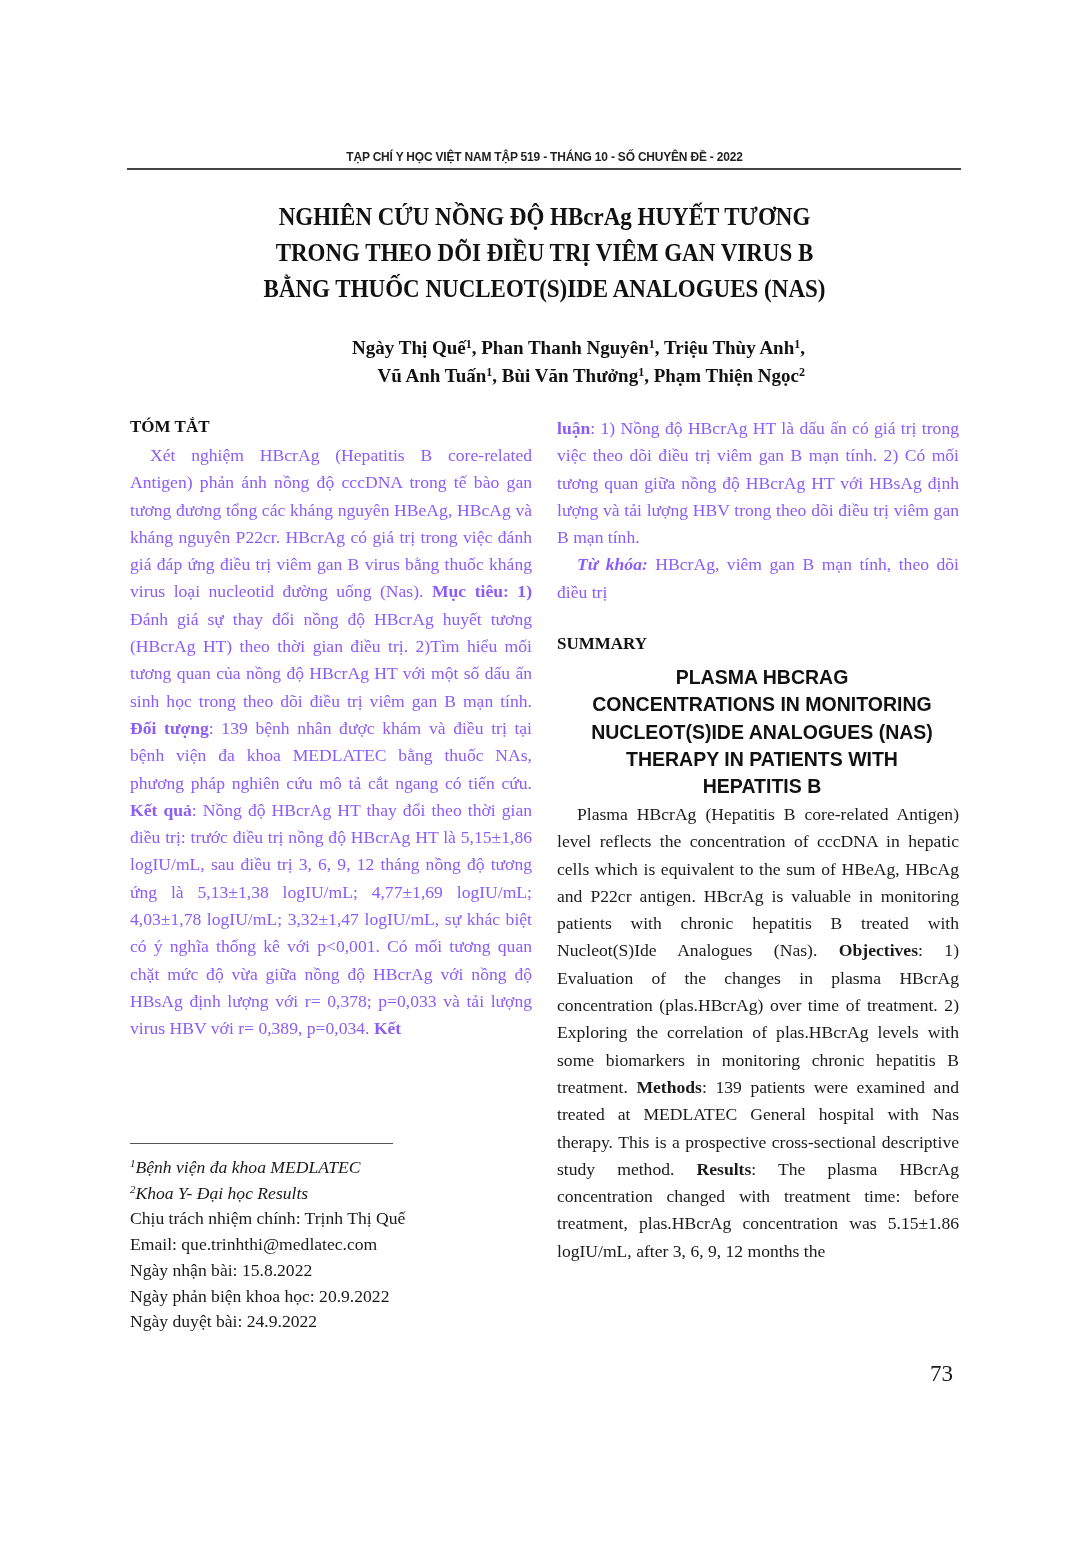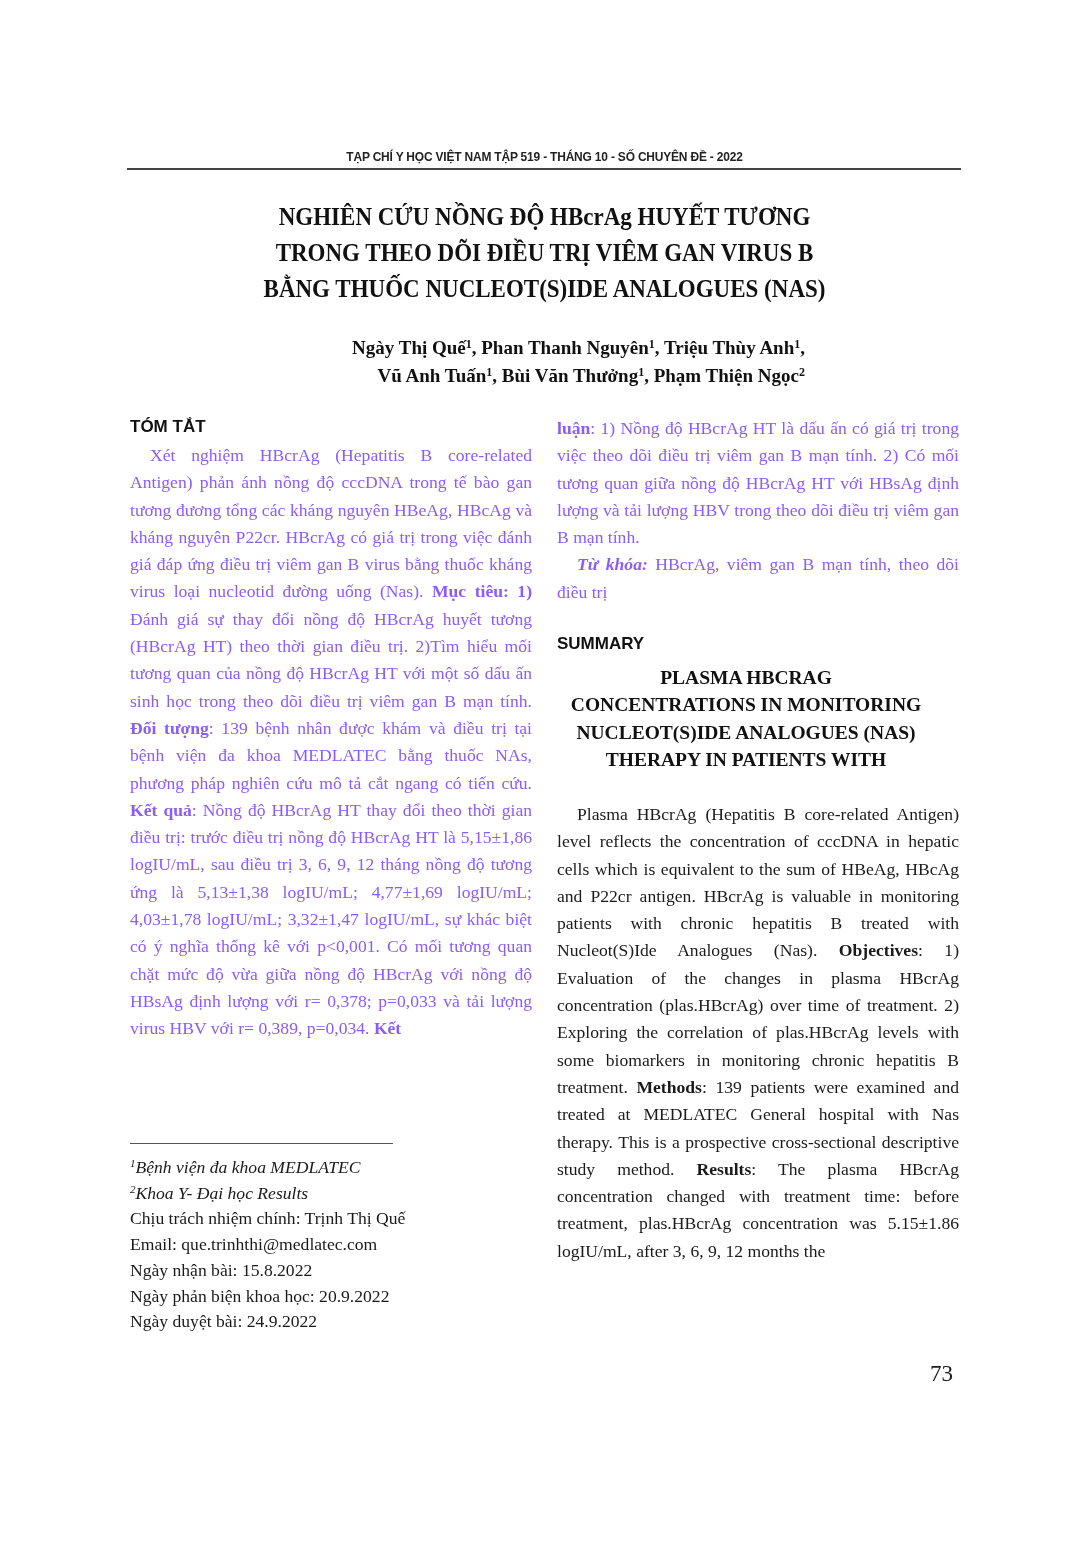--- a/index.html
+++ b/index.html
@@ -37,34 +37,34 @@
     .col {
       position: absolute;
       font-family: "Liberation Serif", serif; font-size: 17.6px; line-height: 27.3px;
       color: #8b5cf6; text-align: justify;
     }
     .col-left { left: 130px; top: 442px; width: 402px; }
     .col-right { left: 557px; top: 415px; width: 402px; }
 
     .section-heading {
       position: absolute;
-      font-family: Liberation Sans, sans-serif; font-weight: bold; font-size: 17px; color: #111;
+      font-family: Liberation Serif, serif; font-weight: bold; font-size: 17px; color: #111;
     }
     .tomtat-heading { left: 130px; top: 417px; }
     .summary-heading { left: 557px; top: 634px; }
 
     .para { margin: 0; text-indent: 20px; }
     .para.noindent { text-indent: 0; }
     .b { font-weight: bold; }
     .bi { font-weight: bold; font-style: italic; }
 
     .summary-title {
-      position: absolute; left: 545px; top: 664px; width: 402px;
+      position: absolute; left: 561px; top: 664px; width: 402px;
       text-align: center;
-      font-family: Liberation Serif, serif; font-weight: bold;
+      font-family: Liberation Sans, sans-serif; font-weight: bold;
       font-size: 19.5px; line-height: 27.3px; color: #111;
     }
     .summary-title div { white-space: nowrap; }
 
     .col-right-body { position: absolute; left: 557px; top: 801px; width: 402px;
       font-family: "Liberation Serif", serif; font-size: 17.6px; line-height: 27.3px;
       color: #1a1a1a; text-align: justify; }
 
     .footnote-rule {
       position: absolute; left: 130px; top: 1143px; width: 263px; height: 1px; background: #555;
@@ -122,20 +122,21 @@
     <p class="para"><span class="bi">Từ khóa:</span><span> HBcrAg, viêm gan B mạn tính, theo dõi điều trị</span></p>
   </div>
 
   <div class="section-heading summary-heading">SUMMARY</div>
 
   <div class="summary-title">
     <div>PLASMA HBCRAG</div>
     <div>CONCENTRATIONS IN MONITORING</div>
     <div>NUCLEOT(S)IDE ANALOGUES (NAS)</div>
     <div>THERAPY IN PATIENTS WITH</div>
+    <div>HEPATITIS B</div>
   </div>
 
   <div class="col-right-body">
     <p class="para"><span>Plasma HBcrAg (Hepatitis B core-related Antigen) level reflects the concentration of cccDNA in hepatic cells which is equivalent to the sum of HBeAg, HBcAg and P22cr antigen. HBcrAg is valuable in monitoring patients with chronic hepatitis B treated with Nucleot(S)Ide Analogues (Nas). </span><span class="b">Objectives</span><span>: 1) Evaluation of the changes in plasma HBcrAg concentration (plas.HBcrAg) over time of treatment. 2) Exploring the correlation of plas.HBcrAg levels with some biomarkers in monitoring chronic hepatitis B treatment. </span><span class="b">Methods</span><span>: 139 patients were examined and treated at MEDLATEC General hospital with Nas therapy. This is a prospective cross-sectional descriptive study method. </span><span class="b">Results</span><span>: The plasma HBcrAg concentration changed with treatment time: before treatment, plas.HBcrAg concentration was 5.15±1.86 logIU/mL, after 3, 6, 9, 12 months the</span></p>
   </div>
 
   <div class="page-number">73</div>
 
 </div>
 

